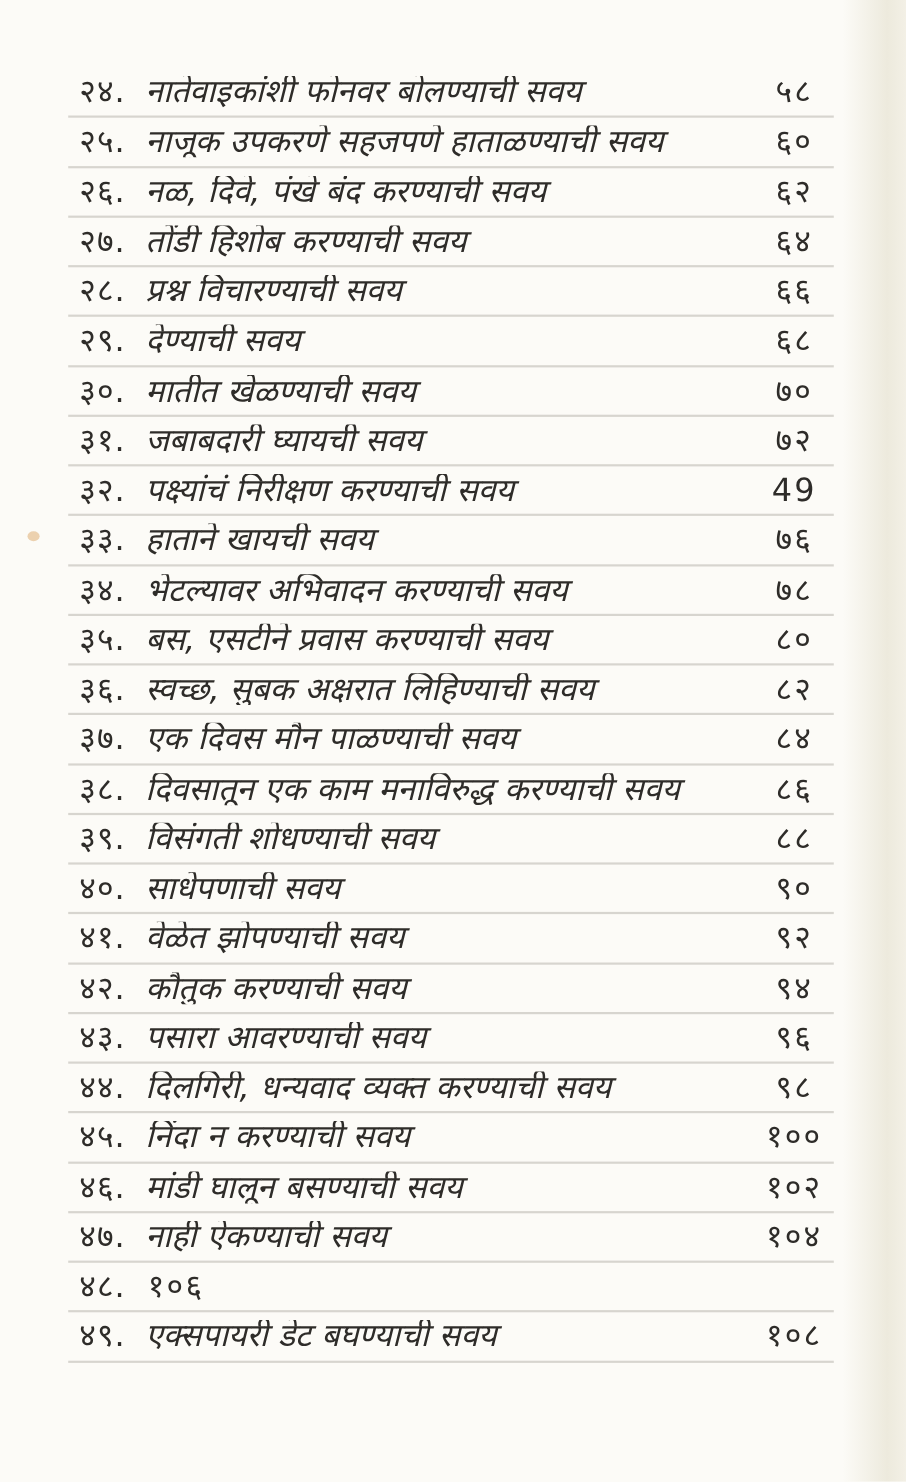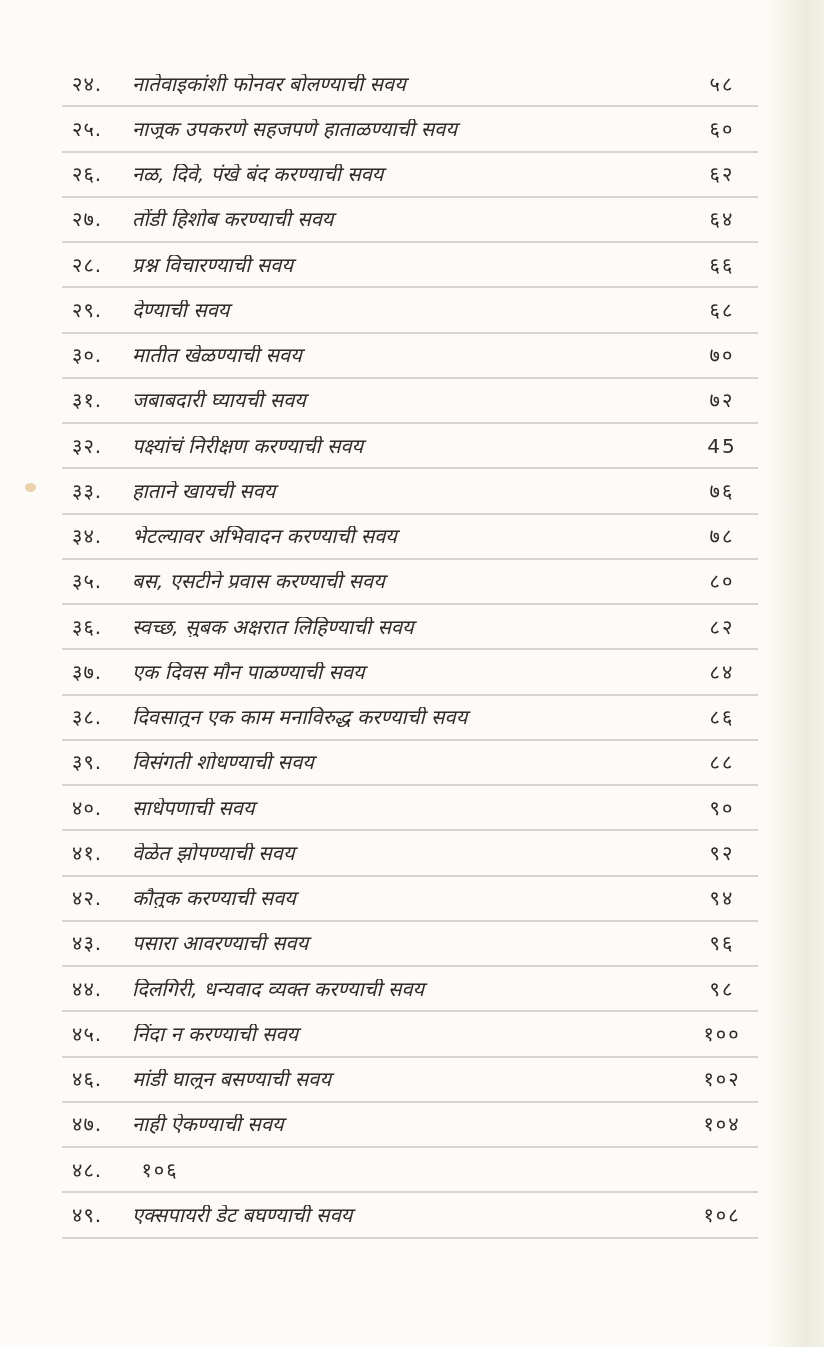--- a/index.html
+++ b/index.html
@@ -39,21 +39,21 @@
     top: 62px;
     width: 696px;
   }
   .toc-row {
     display: flex;
     align-items: center;
     height: 45.25px;
     border-bottom: 2px solid #d7d5cf;
     box-sizing: border-box;
     color: #2e2c29;
-    font-size: 20px;
+    font-size: 29px;
     line-height: 1;
   }
   .toc-row .no {
     width: 58px;
     padding-left: 10px;
     flex: none;
     letter-spacing: 1px;
   }
   .toc-row .title {
     flex: 1 1 auto;
@@ -113,21 +113,21 @@
     <span class="pg">७०</span>
   </div>
     <div class="toc-row">
     <span class="no">३१.</span>
     <span class="title">जबाबदारी घ्यायची सवय</span>
     <span class="pg">७२</span>
   </div>
     <div class="toc-row">
     <span class="no">३२.</span>
     <span class="title">पक्ष्यांचं निरीक्षण करण्याची सवय</span>
-    <span class="pg">45</span>
+    <span class="pg">49</span>
   </div>
     <div class="toc-row">
     <span class="no">३३.</span>
     <span class="title">हाताने खायची सवय</span>
     <span class="pg">७६</span>
   </div>
     <div class="toc-row">
     <span class="no">३४.</span>
     <span class="title">भेटल्यावर अभिवादन करण्याची सवय</span>
     <span class="pg">७८</span>

